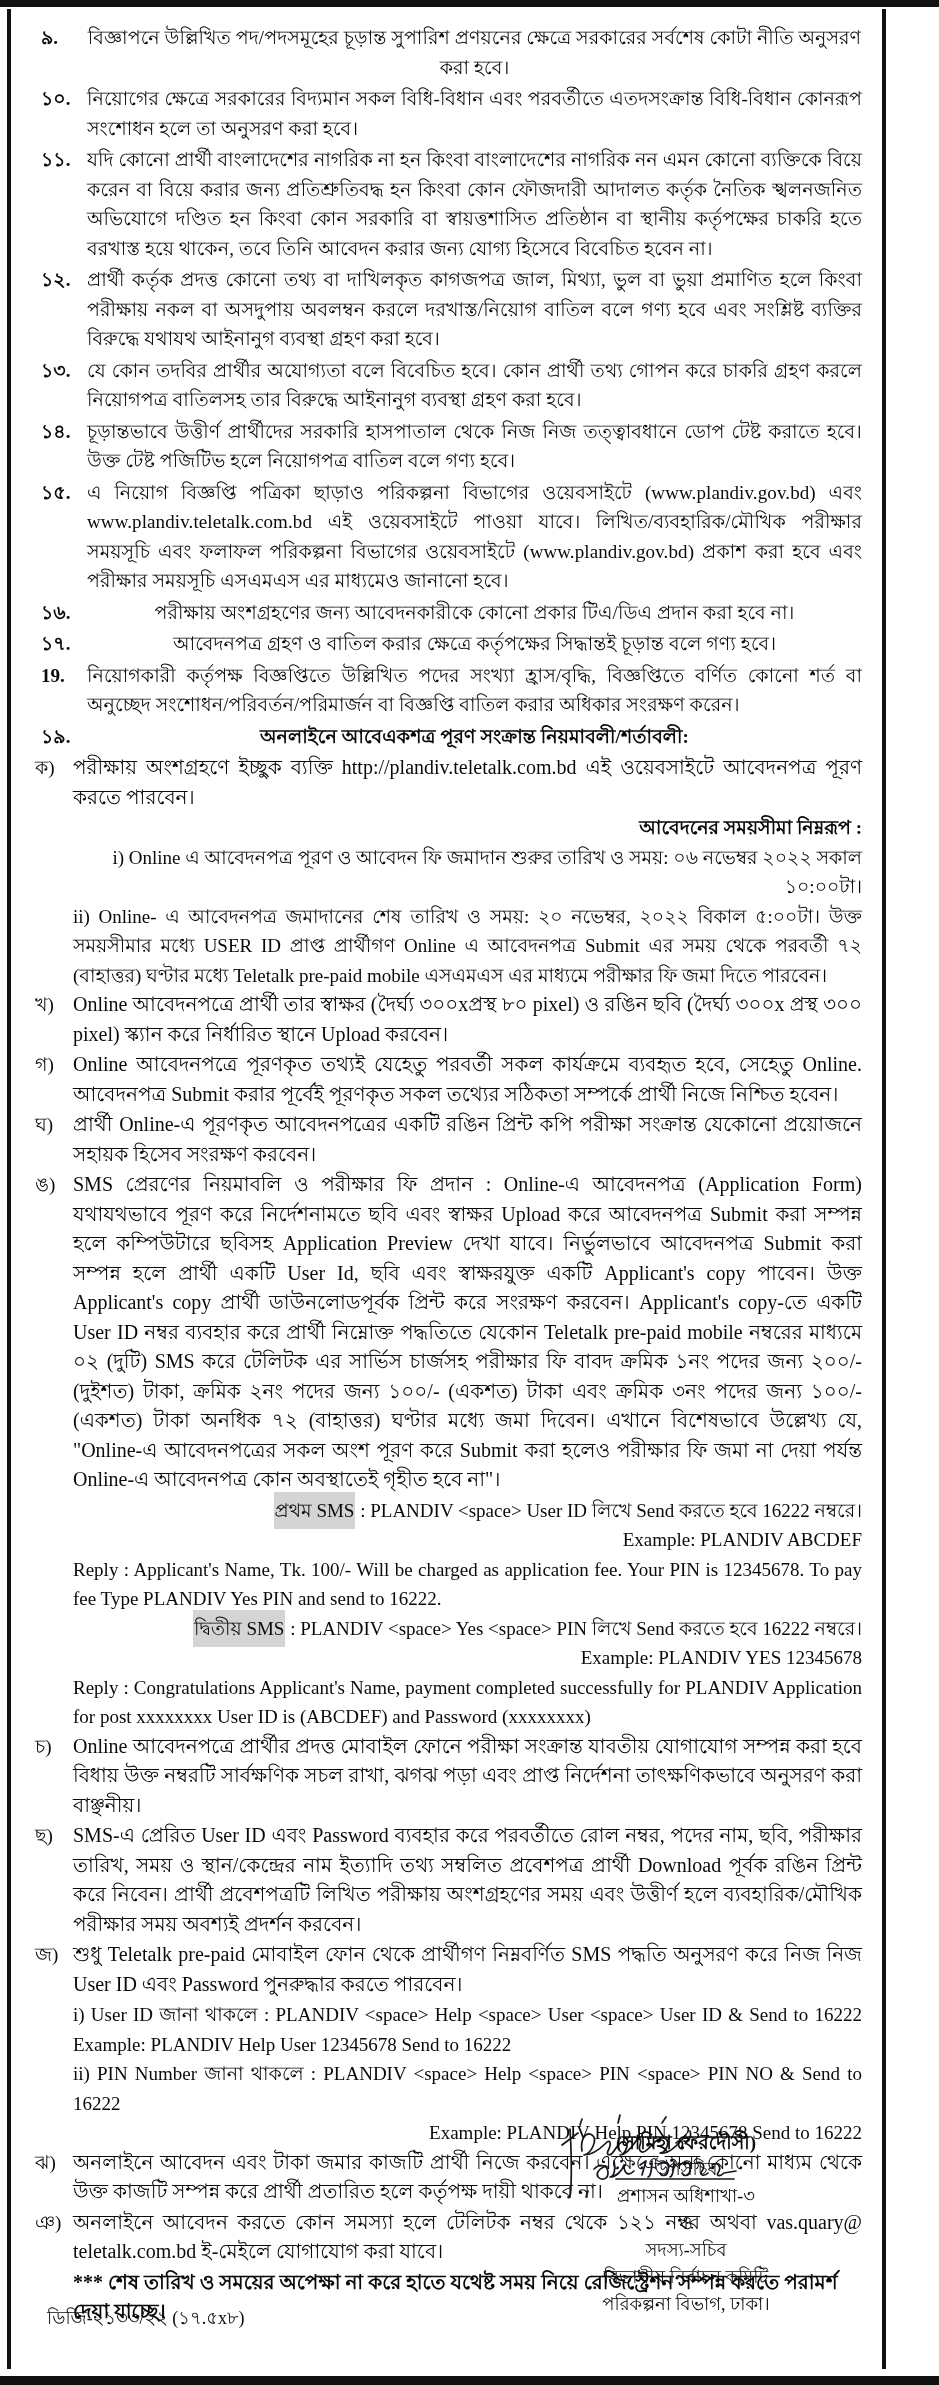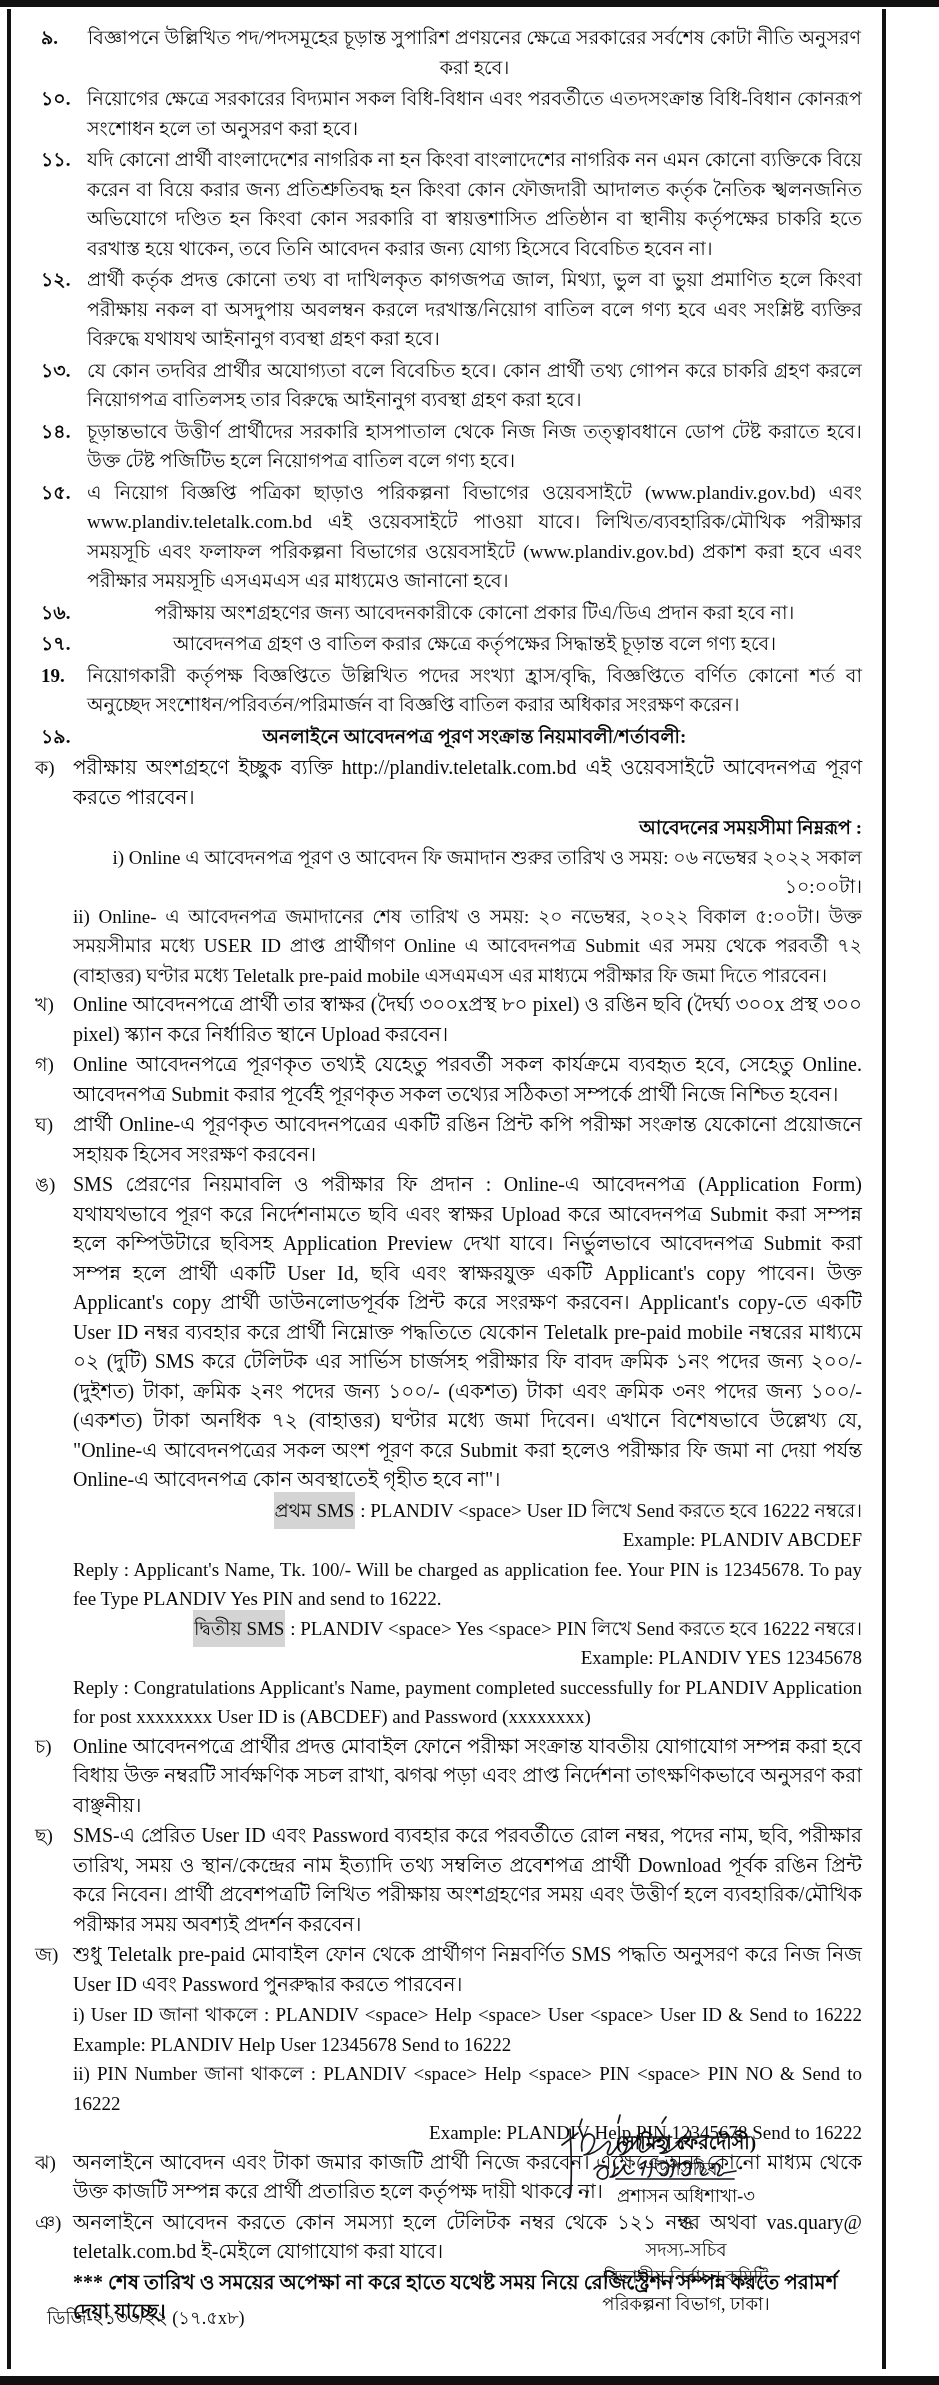--- a/index.html
+++ b/index.html
@@ -214,21 +214,21 @@
         <div class="clause-body nojust">আবেদনপত্র গ্রহণ ও বাতিল করার ক্ষেত্রে কর্তৃপক্ষের সিদ্ধান্তই চূড়ান্ত বলে গণ্য হবে।</div>
       </div>
 
       <div class="clause">
         <div class="clause-num">19.</div>
         <div class="clause-body">নিয়োগকারী কর্তৃপক্ষ বিজ্ঞপ্তিতে উল্লিখিত পদের সংখ্যা হ্রাস/বৃদ্ধি, বিজ্ঞপ্তিতে বর্ণিত কোনো শর্ত বা অনুচ্ছেদ সংশোধন/পরিবর্তন/পরিমার্জন বা বিজ্ঞপ্তি বাতিল করার অধিকার সংরক্ষণ করেন।</div>
       </div>
 
       <div class="clause">
         <div class="clause-num">১৯.</div>
-        <div class="clause-body nojust strong">অনলাইনে আবেদনপত্র পূরণ সংক্রান্ত নিয়মাবলী/শর্তাবলী:</div>
+        <div class="clause-body nojust strong">অনলাইনে আবেএকশত্র পূরণ সংক্রান্ত নিয়মাবলী/শর্তাবলী:</div>
       </div>
 
       <div class="group19-body">
 
         <div class="sub">
           <div class="sub-num">ক)</div>
           <div class="sub-body">পরীক্ষায় অংশগ্রহণে ইচ্ছুক ব্যক্তি http://plandiv.teletalk.com.bd এই ওয়েবসাইটে আবেদনপত্র পূরণ করতে পারবেন।</div>
         </div>
         <div class="indent-1 strong">আবেদনের সময়সীমা নিম্নরূপ :</div>
         <div class="indent-1">i) Online এ আবেদনপত্র পূরণ ও আবেদন ফি জমাদান শুরুর তারিখ ও সময়: ০৬ নভেম্বর ২০২২ সকাল ১০:০০টা।</div>

